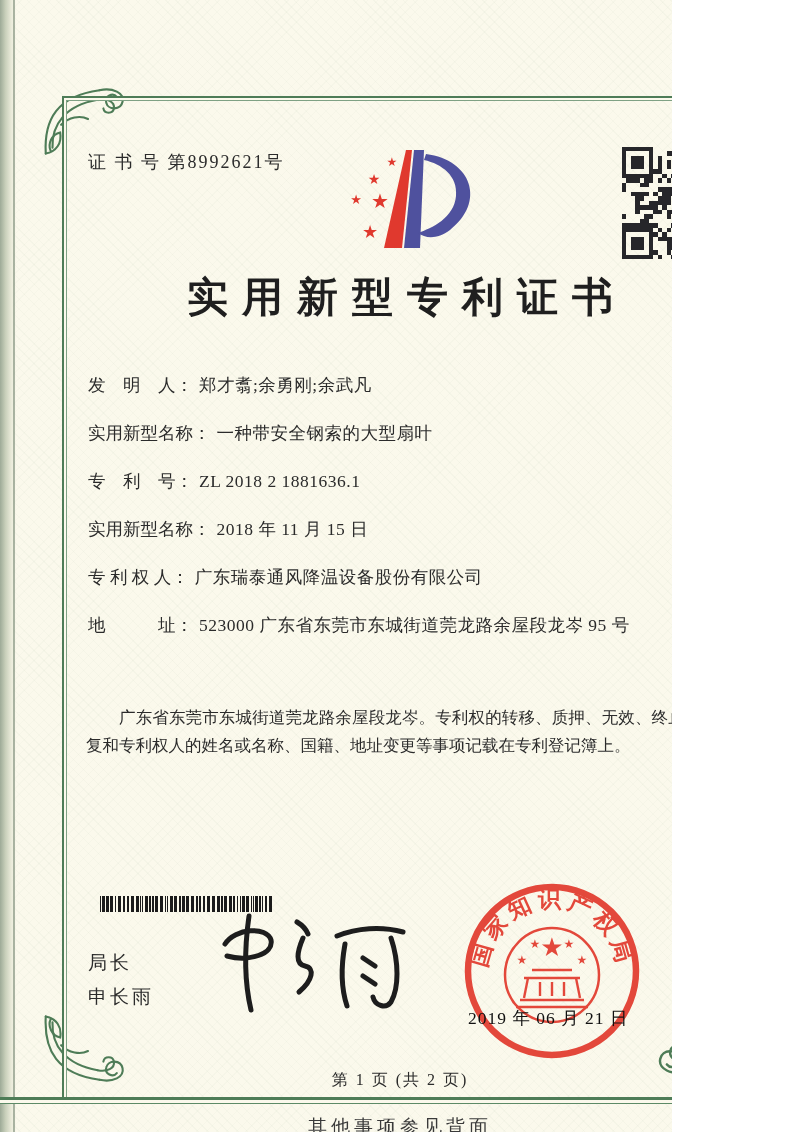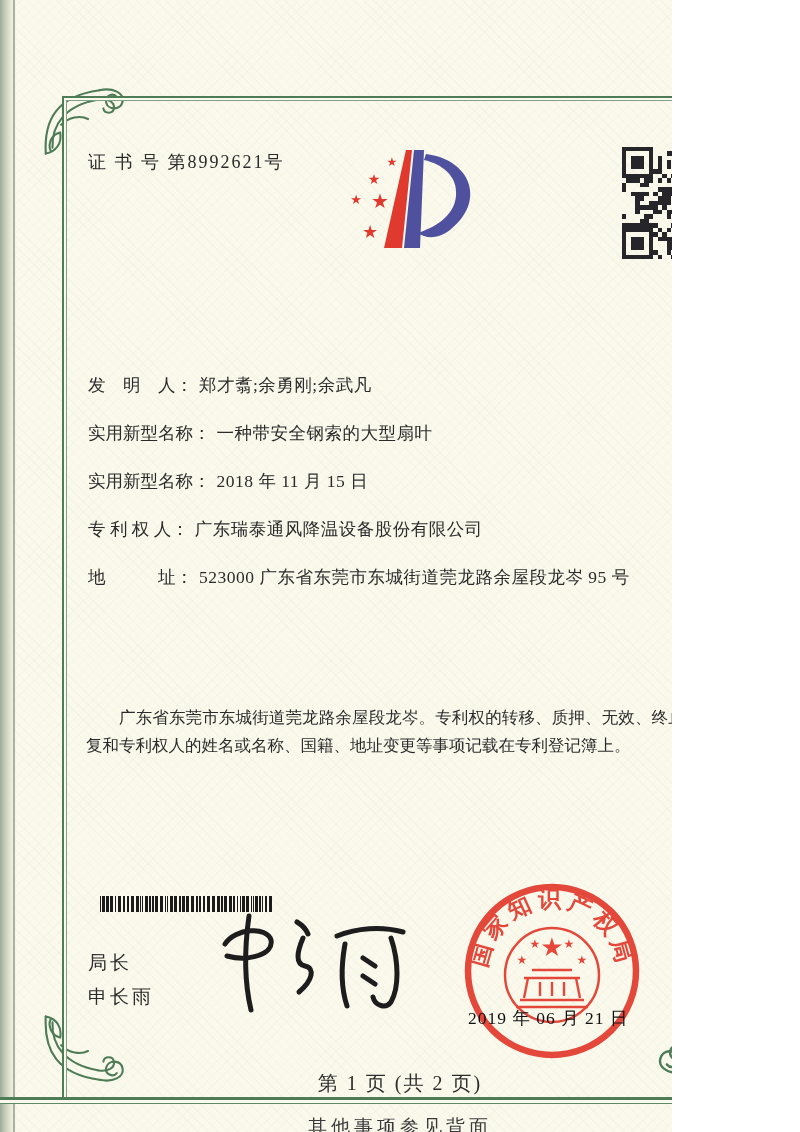--- a/index.html
+++ b/index.html
@@ -35,21 +35,21 @@
   .grant .pair2{margin-left:86px;}
   .paras{position:absolute;left:86px;top:704px;width:632px;font-size:16.5px;line-height:27.5px;text-align:justify;}
   .paras p{margin:0;text-indent:2em;}
   .barcode{position:absolute;left:100px;top:896px;width:200px;height:16px;display:flex;align-items:stretch;}
   .barcode span{background:#1b1b1b;height:100%;flex:none;}
   .signer-title{position:absolute;left:88px;top:950px;font-size:19px;letter-spacing:3px;}
   .signer-name{position:absolute;left:88px;top:984px;font-size:19px;letter-spacing:3px;}
   .signature{position:absolute;left:205px;top:910px;width:225px;height:112px;}
   .seal{position:absolute;left:460px;top:878px;width:184px;height:184px;opacity:.93;}
   .seal-date{position:absolute;left:468px;top:1006px;font-size:17.5px;color:#111;z-index:5;letter-spacing:1px;}
-  .page-info{position:absolute;left:0;top:1070px;width:800px;text-align:center;font-size:20px;letter-spacing:2px;}
+  .page-info{position:absolute;left:0;top:1070px;width:800px;text-align:center;font-size:16px;letter-spacing:2px;}
   .back-note{position:absolute;left:0;top:1114px;width:800px;text-align:center;font-size:19px;letter-spacing:4px;color:#3a3a3a;}
   .orn{position:absolute;width:96px;height:78px;}
   .orn svg{width:100%;height:100%;}
   .orn-tl{left:40px;top:80px;}
   .orn-tr{left:664px;top:80px;transform:scaleX(-1);}
   .orn-bl{left:40px;top:1012px;transform:scaleY(-1);}
   .orn-br{left:652px;top:1000px;transform:scale(-1.15,-1.15);}
 </style>
 </head>
 <body>
@@ -740,27 +740,31 @@
       <div class="b"></div>
       <div class="b"></div>
       <div class="b"></div>
       <div class="b"></div>
       <div class="b"></div>
       <div class="b"></div>
       <div class="b"></div>
       <div></div>
     </div>
 
+  <div class="title">实用新型专利证书</div>
 
   <div class="fields">
     <div class="row">
       <span class="lab">发　明　人：</span><span class="val">郑才翥;余勇刚;余武凡</span>
     </div>
     <div class="row">
       <span class="lab">实用新型名称：</span><span class="val">一种带安全钢索的大型扇叶</span>
+    </div>
+    <div class="row">
+      <span class="lab">专　利　号：</span><span class="val">ZL 2018 2 1881636.1</span>
     </div>
     <div class="row">
       <span class="lab">实用新型名称：</span><span class="val">2018 年 11 月 15 日</span>
     </div>
     <div class="row">
       <span class="lab">专 利 权 人：</span><span class="val">广东瑞泰通风降温设备股份有限公司</span>
     </div>
     <div class="row">
       <span class="lab">地　　　址：</span><span class="val">523000 广东省东莞市东城街道莞龙路余屋段龙岑 95 号</span>
     </div>

